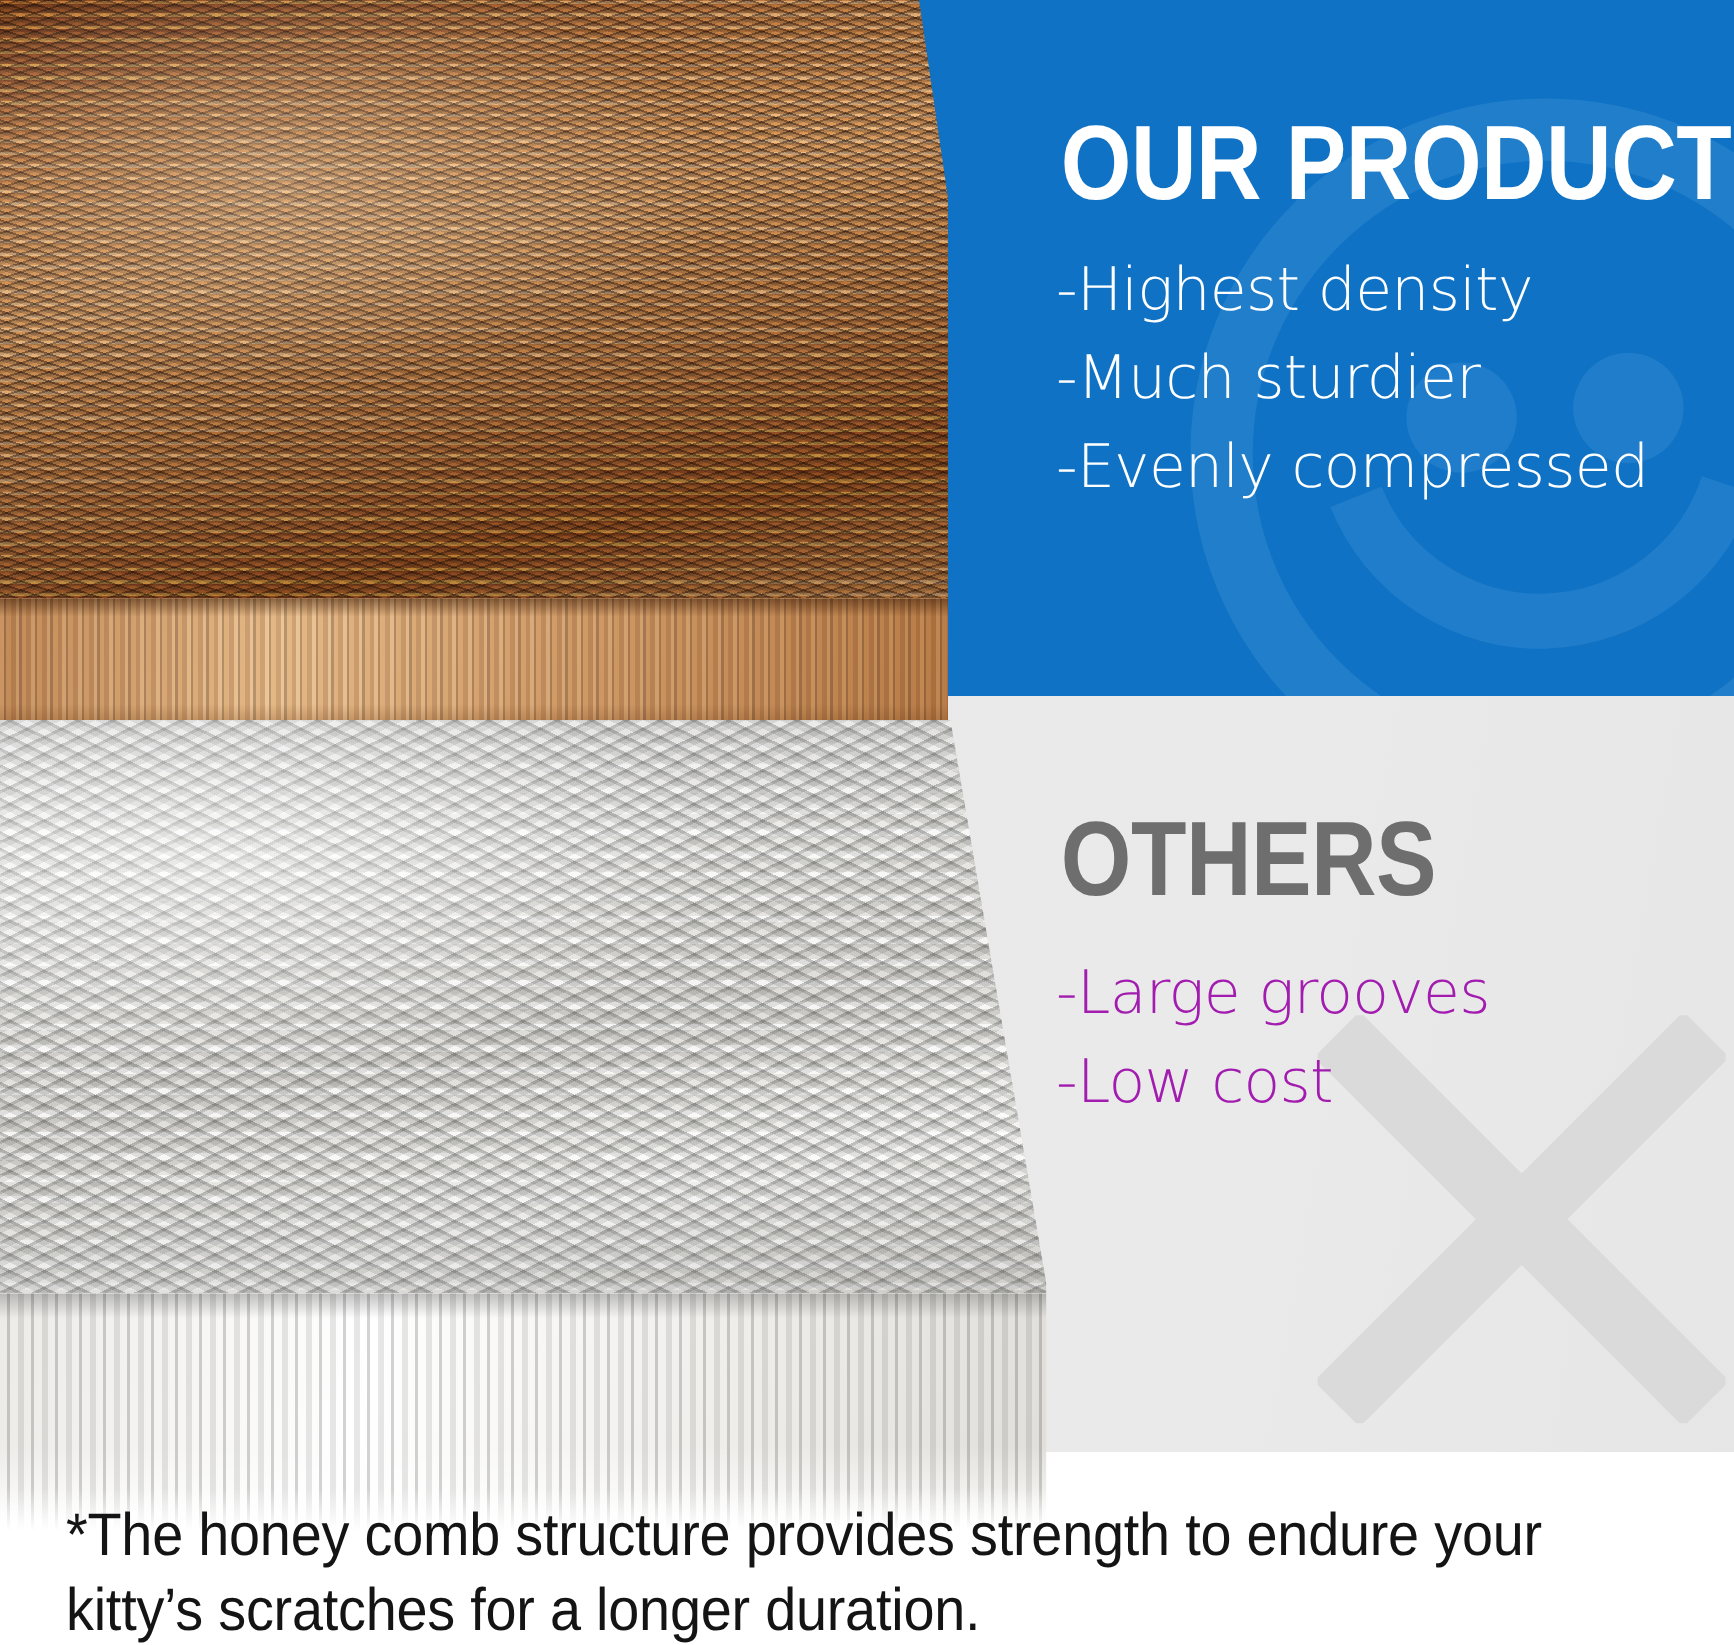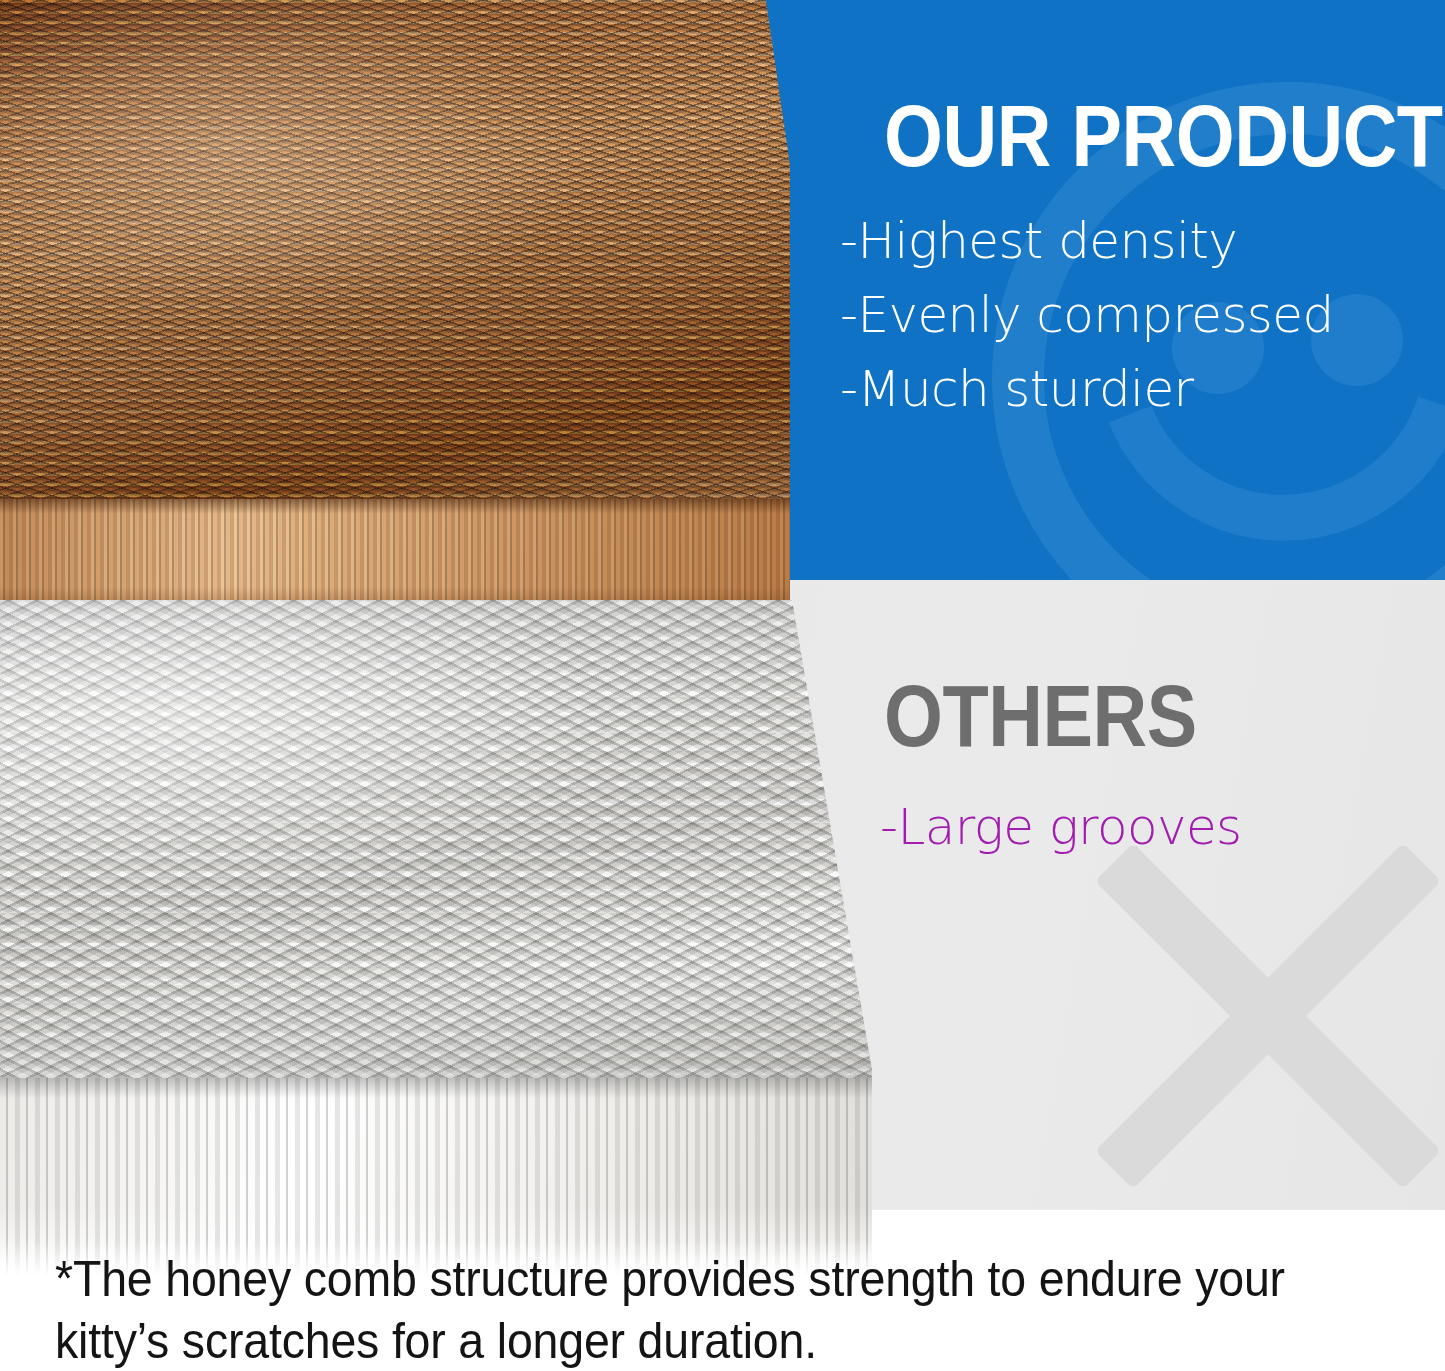--- a/index.html
+++ b/index.html
@@ -224,21 +224,21 @@
     white-space: nowrap;
   }
   .bullet-list li {
     font-family: "DejaVu Sans", sans-serif;
     font-weight: 300;
     font-size: 50px;
     line-height: 74px;
     letter-spacing: -0.6px;
   }
   #our-product-bullets {
-    left: 840px;
+    left: 880px;
     top: 204px;
     color: #ffffff;
   }
   #others-bullets {
     left: 880px;
     top: 790px;
     color: #a21caf;
   }
 
   .footnote {
@@ -297,25 +297,26 @@
     <g stroke="#dadada" stroke-width="54" stroke-linecap="butt">
       <line x1="16" y1="16" x2="324" y2="324"></line>
       <line x1="324" y1="16" x2="16" y2="324"></line>
     </g>
   </svg>
 
   <div class="panel-heading" id="our-product-heading">OUR PRODUCT</div>
 
   <ul class="bullet-list" id="our-product-bullets">
     <li>-Highest density</li>
+    <li>-Much sturdier</li>
     <li>-Evenly compressed</li>
-    <li>-Much sturdier</li>
   </ul>
 
   <div class="panel-heading" id="others-heading">OTHERS</div>
 
   <ul class="bullet-list" id="others-bullets">
     <li>-Large grooves</li>
+    <li>-Low cost</li>
   </ul>
 
   <div class="footnote">*The honey comb structure provides strength to endure your kitty’s scratches for a longer duration.</div>
 
 </div>
 
 </body></html>

